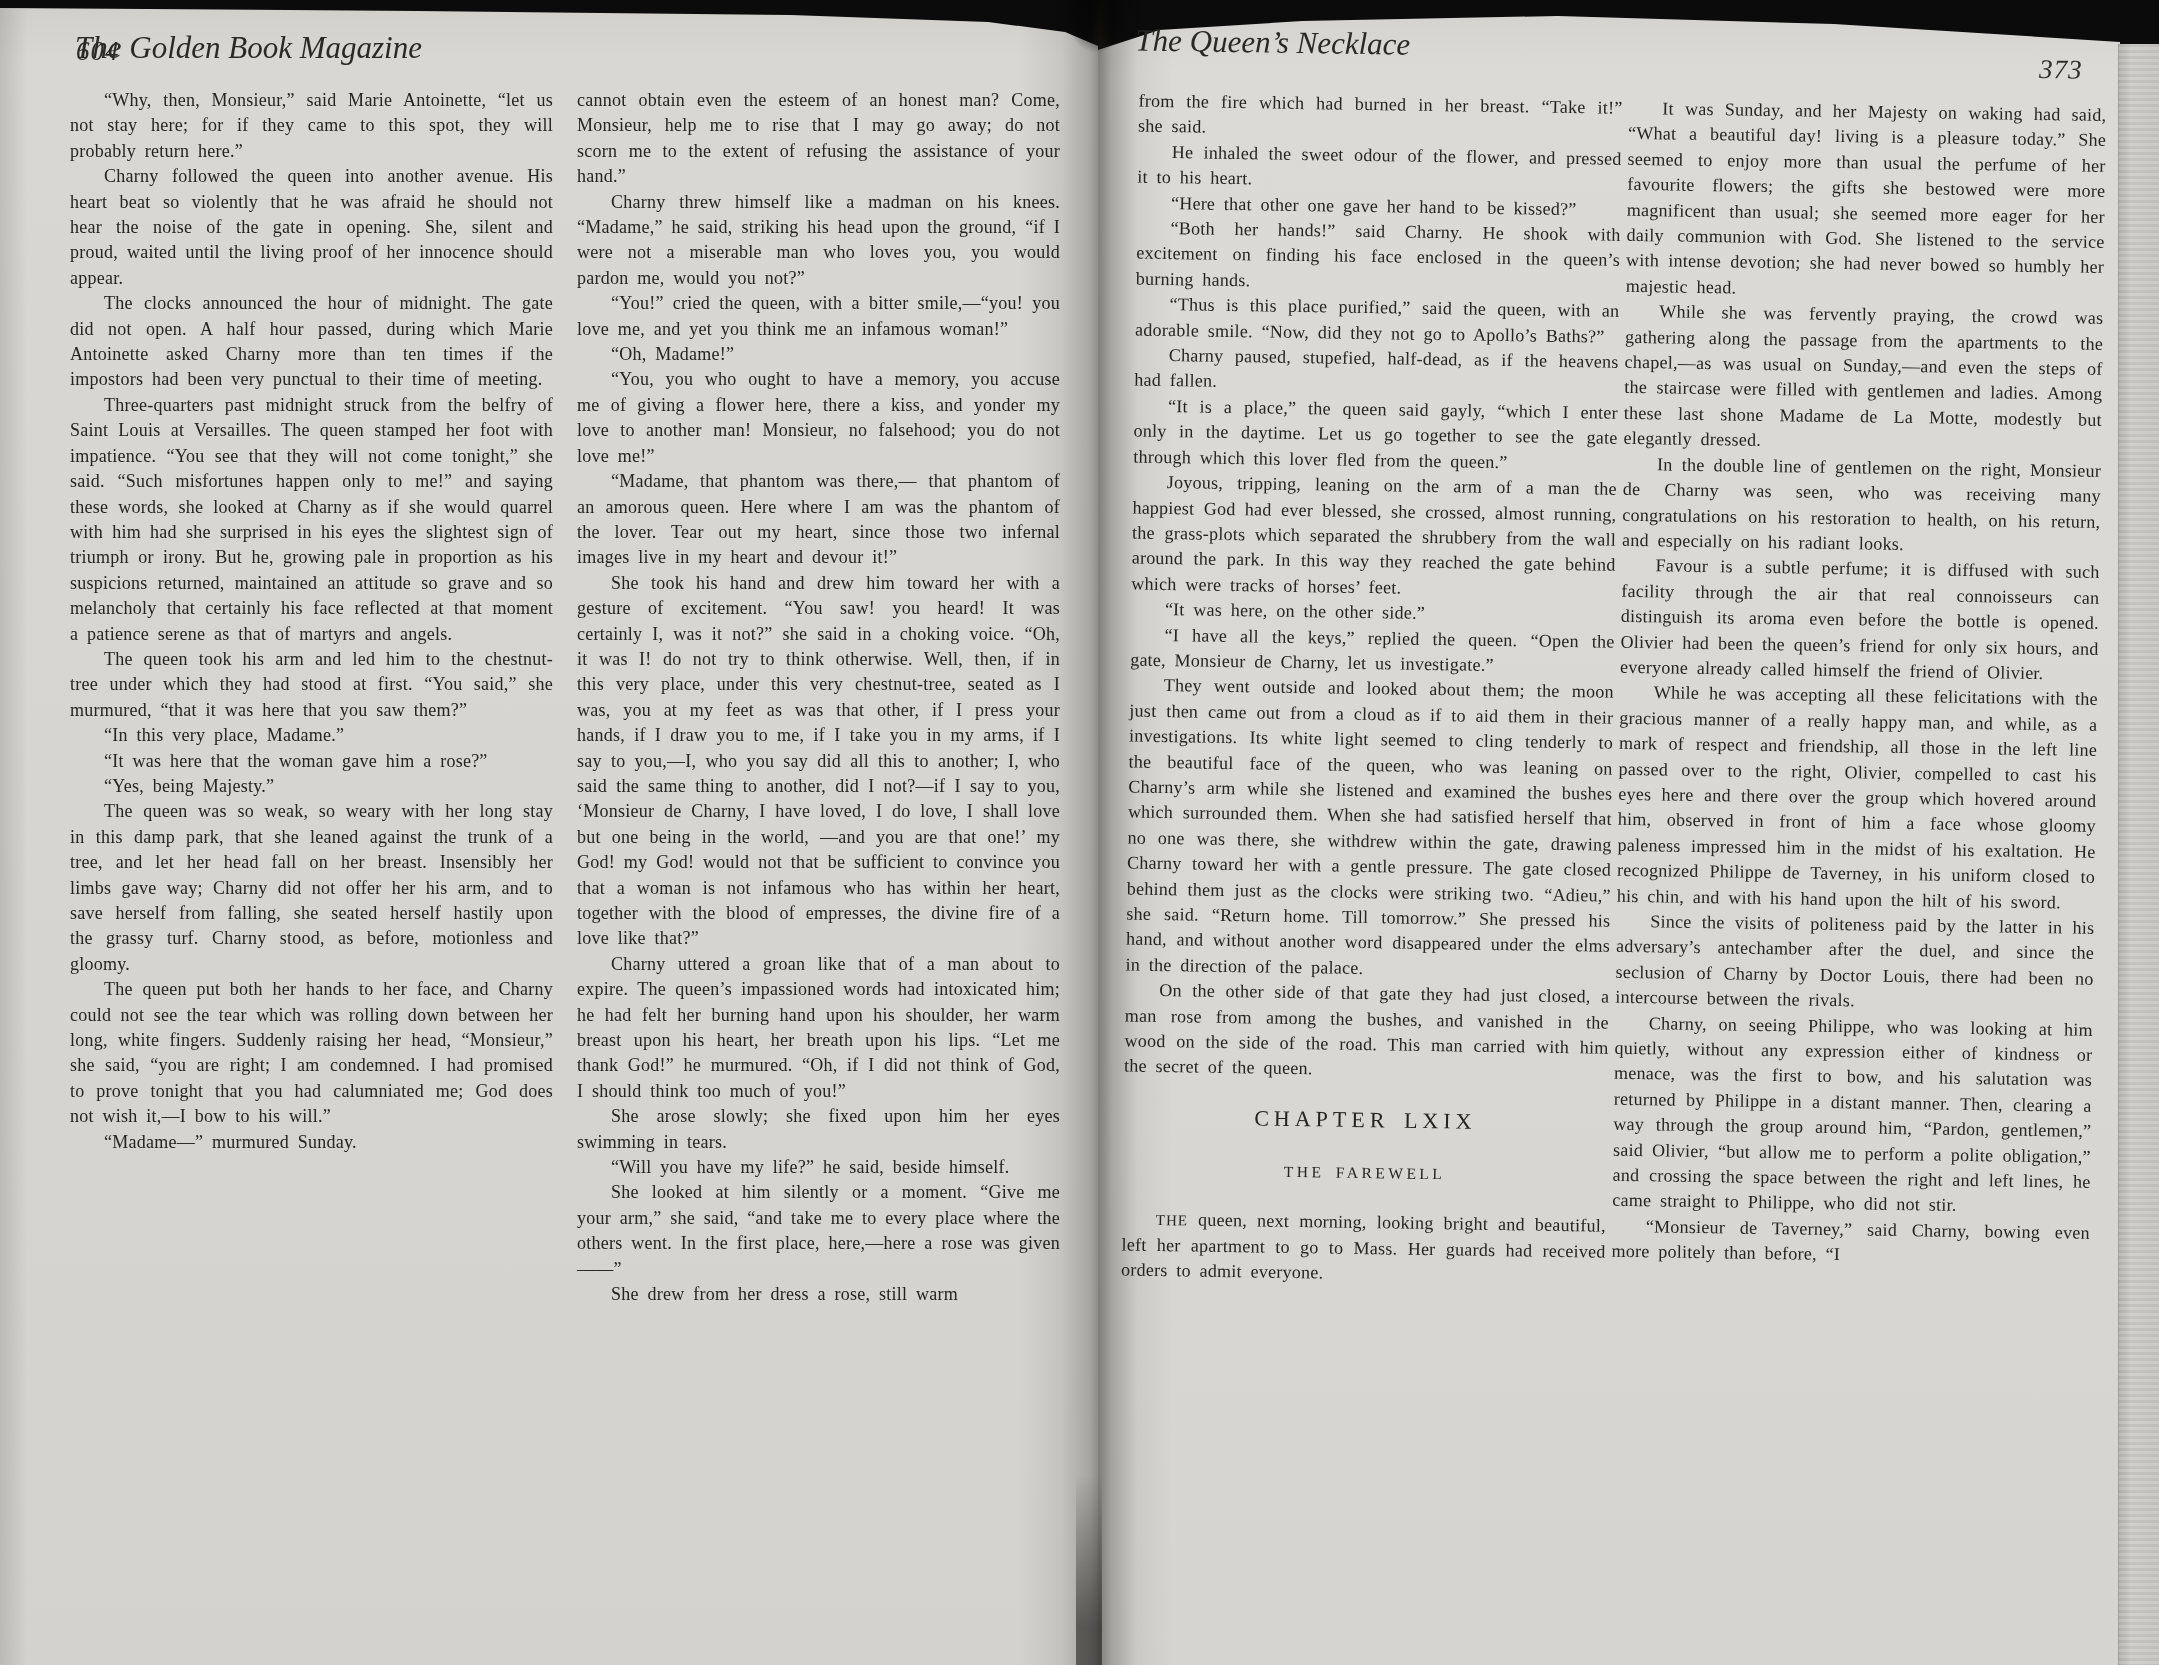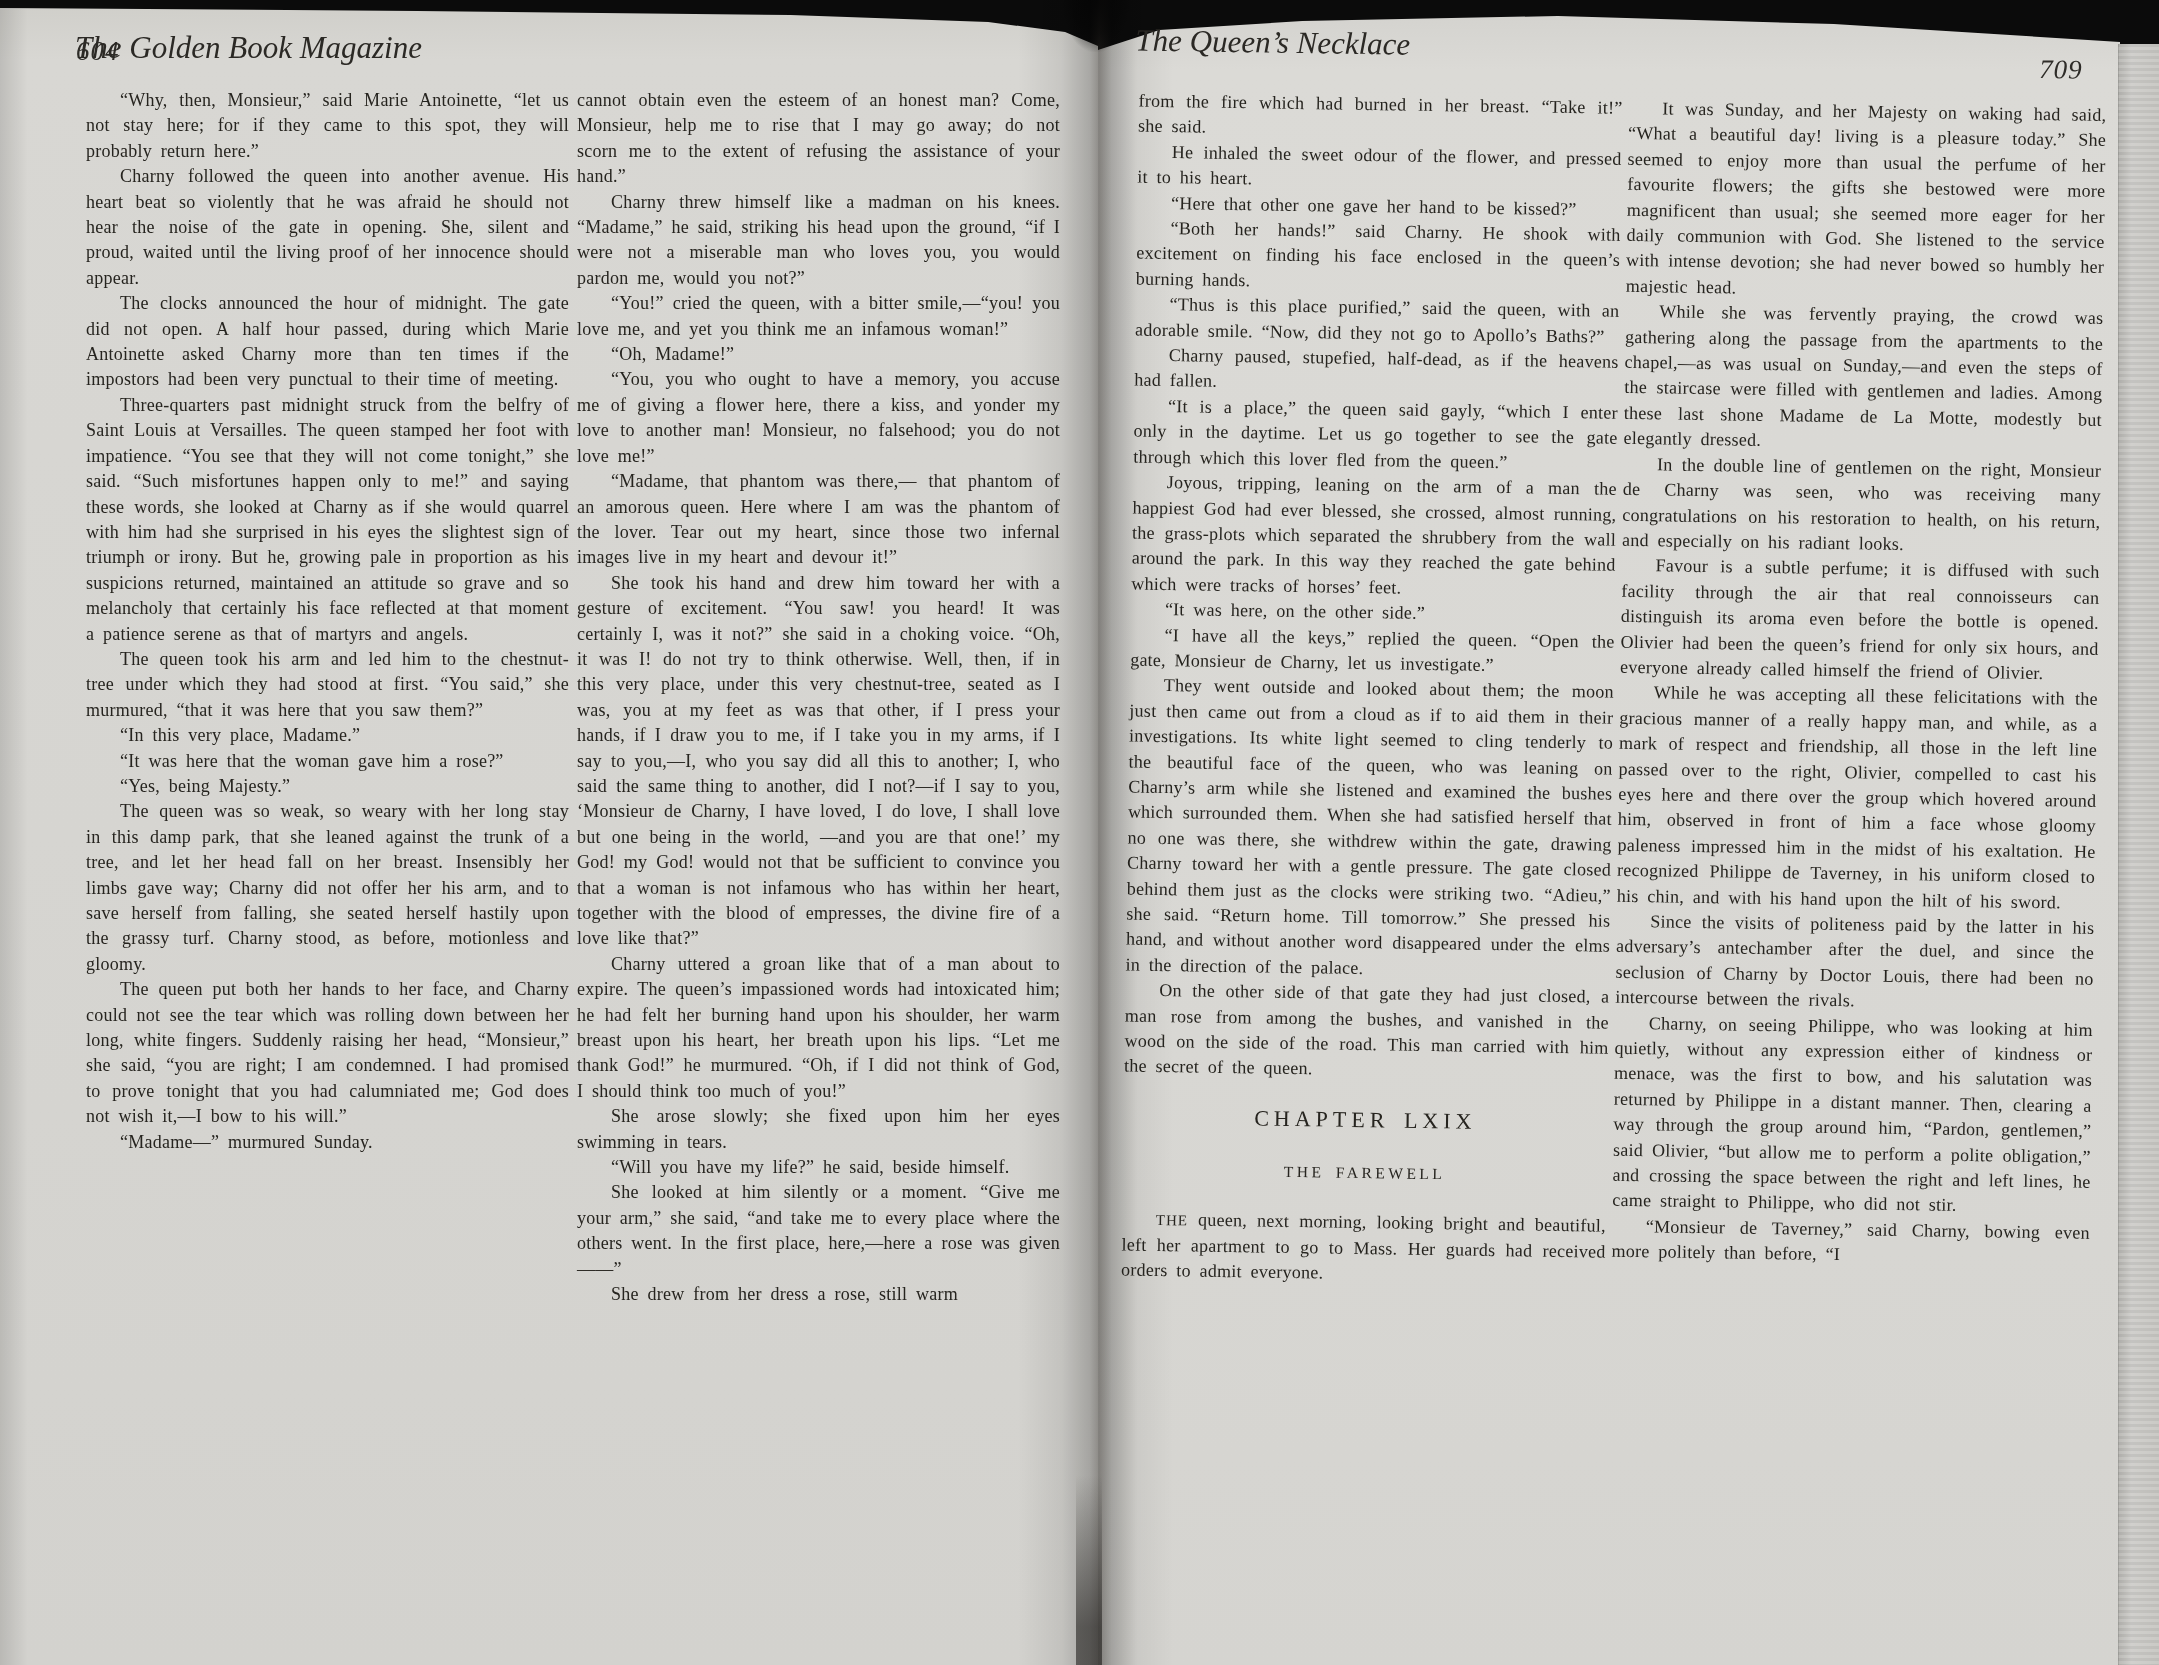--- a/index.html
+++ b/index.html
@@ -55,21 +55,21 @@
     transform:rotate(0.85deg);transform-origin:0 0;
   }
   #right-title{left:38px;top:22px;}
   #right-num{left:942px;top:40px;}
   
   .col{
     position:absolute;top:88px;
     font-size:18px;line-height:25.4px;color:#26241f;
     text-align:justify;letter-spacing:0.25px;word-spacing:4px;
   }
-  #col1{left:86px;width:483px;}
+  #col1{left:70px;width:483px;}
   #col2{left:577px;width:483px;}
   #col3{left:42px;width:484px;}   
   #col4{left:532px;width:478px;}  
   .col p{margin:0;text-indent:34px;}
   .col p.cont{text-indent:0;}
   .col p.opener{margin-top:24px;}
   .col h2.chapter{
     margin:24px 0 0;text-indent:0;text-align:center;font-weight:normal;
     font-size:22px;letter-spacing:5px;color:#26241f;
   }
@@ -111,21 +111,21 @@
     <p class="p">She took his hand and drew him toward her with a gesture of excitement.  “You saw! you heard!  It was certainly I, was it not?” she said in a choking voice.  “Oh, it was I! do not try to think otherwise.  Well, then, if in this very place, under this very chestnut-tree, seated as I was, you at my feet as was that other, if I press your hands, if I draw you to me, if I take you in my arms, if I say to you,—I, who you say did all this to another; I, who said the same thing to another, did I not?—if I say to you, ‘Monsieur de Charny, I have loved, I do love, I shall love but one being in the world, —and you are that one!’ my God! my God! would not that be sufficient to convince you that a woman is not infamous who has within her heart, together with the blood of empresses, the divine fire of a love like that?”</p>
     <p class="p">Charny uttered a groan like that of a man about to expire.  The queen’s impassioned words had intoxicated him; he had felt her burning hand upon his shoulder, her warm breast upon his heart, her breath upon his lips.  “Let me thank God!” he murmured.  “Oh, if I did not think of God, I should think too much of you!”</p>
     <p class="p">She arose slowly; she fixed upon him her eyes swimming in tears.</p>
     <p class="p">“Will you have my life?” he said, beside himself.</p>
     <p class="p">She looked at him silently or a moment. “Give me your arm,” she said, “and take me to every place where the others went.  In the first place, here,—here a rose was given——”</p>
     <p class="p">She drew from her dress a rose, still warm</p>
   </div>
 
 <div class="right-content">
   <div class="h-title" id="right-title">The Queen’s Necklace</div>
-  <div class="h-num" id="right-num">709</div>
+  <div class="h-num" id="right-num">373</div>
   <div class="col" id="col3">
       <p class="cont">from the fire which had burned in her breast. “Take it!” she said.</p>
       <p class="p">He inhaled the sweet odour of the flower, and pressed it to his heart.</p>
       <p class="p">“Here that other one gave her hand to be kissed?”</p>
       <p class="p">“Both her hands!” said Charny.  He shook with excitement on finding his face enclosed in the queen’s burning hands.</p>
       <p class="p">“Thus is this place purified,” said the queen, with an adorable smile.  “Now, did they not go to Apollo’s Baths?”</p>
       <p class="p">Charny paused, stupefied, half-dead, as if the heavens had fallen.</p>
       <p class="p">“It is a place,” the queen said gayly, “which I enter only in the daytime.  Let us go together to see the gate through which this lover fled from the queen.”</p>
       <p class="p">Joyous, tripping, leaning on the arm of a man the happiest God had ever blessed, she crossed, almost running, the grass-plots which separated the shrubbery from the wall around the park.  In this way they reached the gate behind which were tracks of horses’ feet.</p>
       <p class="p">“It was here, on the other side.”</p>

